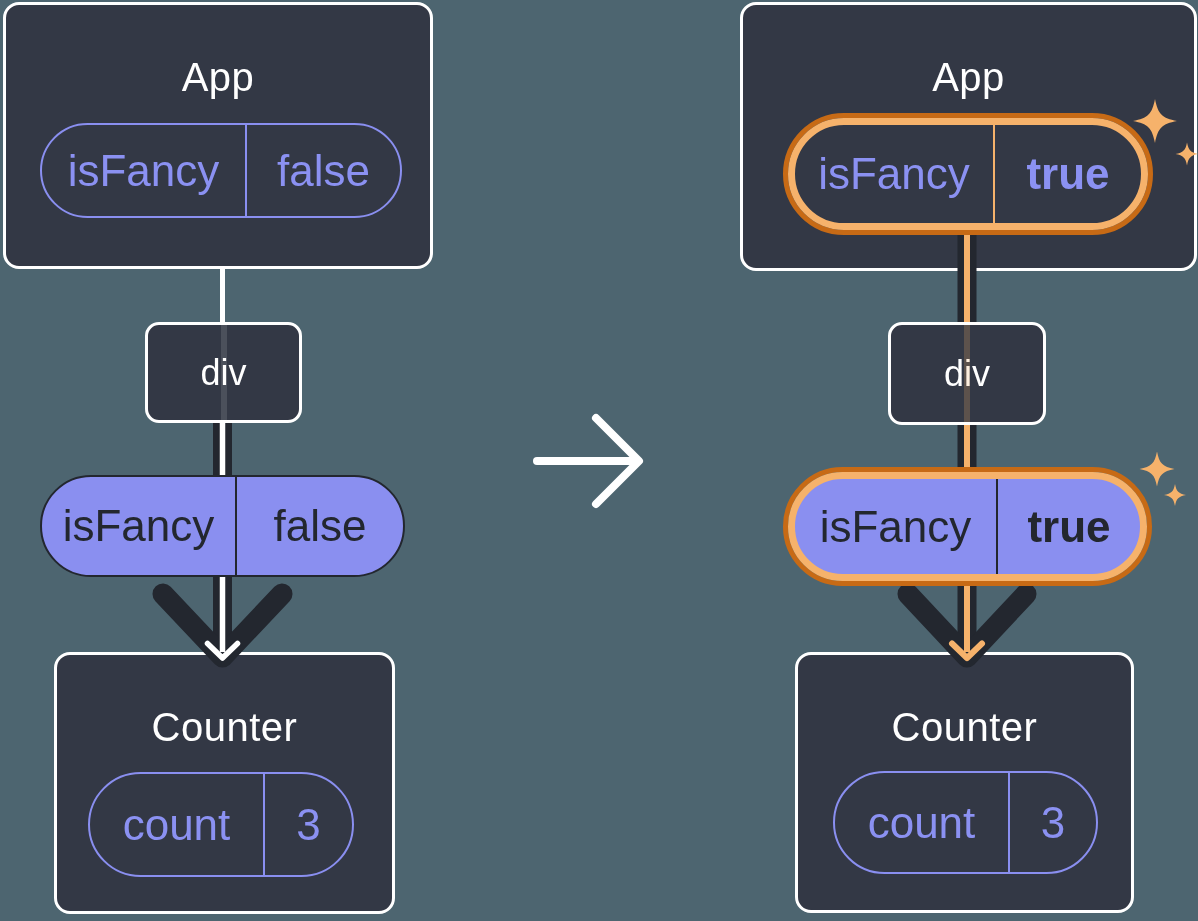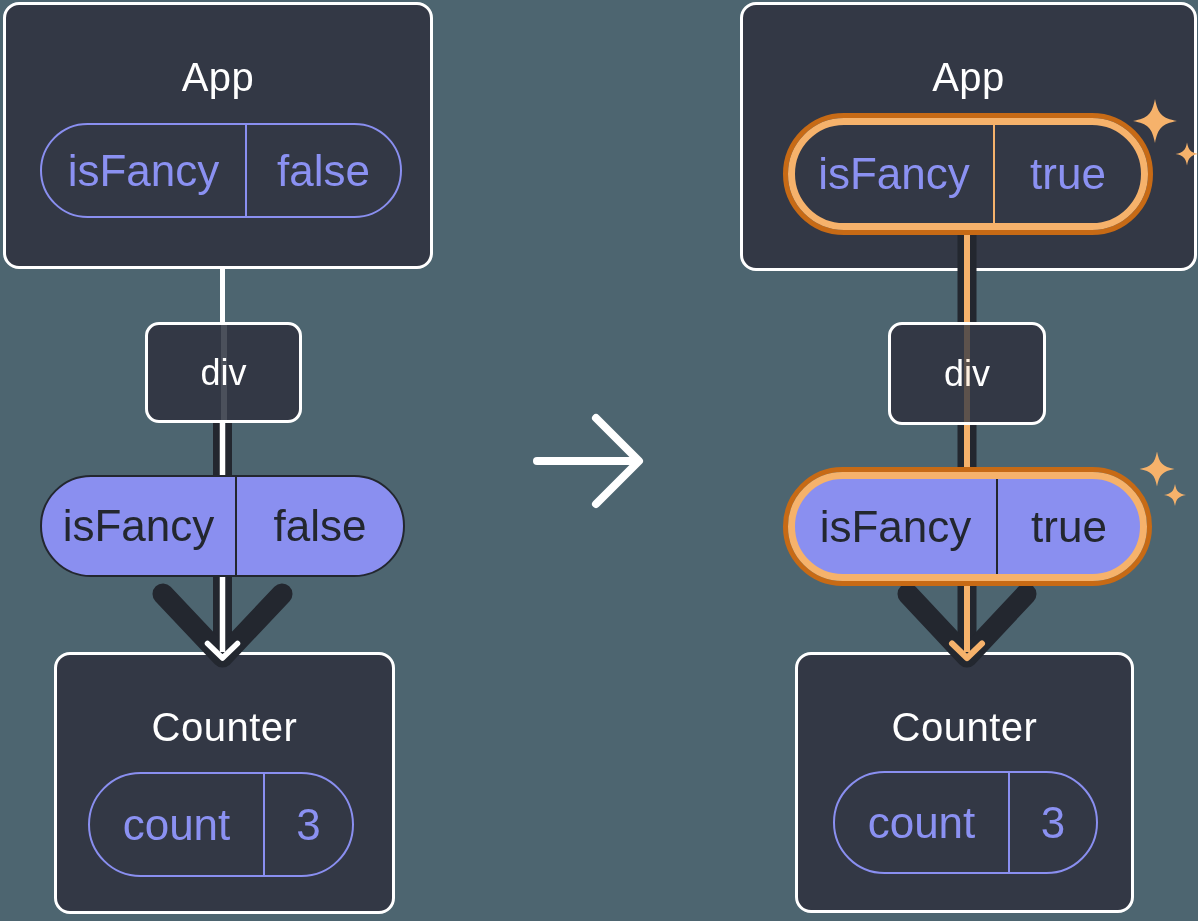--- a/index.html
+++ b/index.html
@@ -39,21 +39,21 @@
     box-sizing:border-box;display:flex;overflow:hidden;
   }
   .ring-inner .cell{
     display:flex;align-items:center;justify-content:center;
     font-size:44px;line-height:1;box-sizing:border-box;
   }
   .ring-dark{background:#333845;color:#8B91F2;}
   .ring-dark .cell-name{border-right:2px solid #F6B26B;}
   .ring-purple{background:#8A8FF0;color:#23272F;}
   .ring-purple .cell-name{border-right:2.5px solid #23272F;}
-  .bold-val{font-weight:400;}
+  .bold-val{font-weight:700;}
   
   .div-node{
     background:#333845;border:3.5px solid #ffffff;border-radius:14px;
     display:flex;align-items:center;justify-content:center;
     color:#ffffff;font-size:36px;font-weight:500;
   }
   .pass-line{
     position:absolute;left:50%;top:0;bottom:0;width:6px;
     transform:translateX(-50%);
   }

